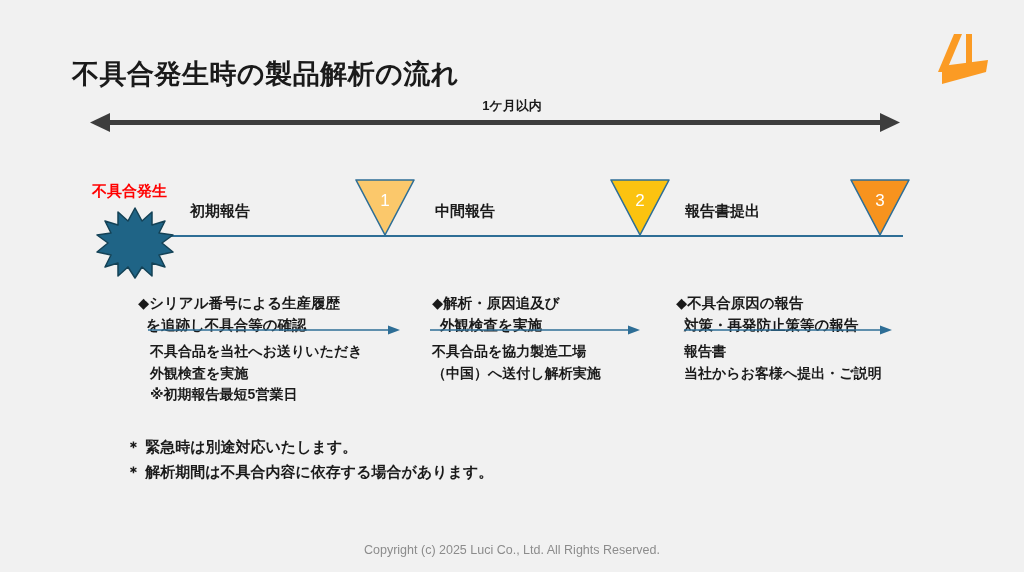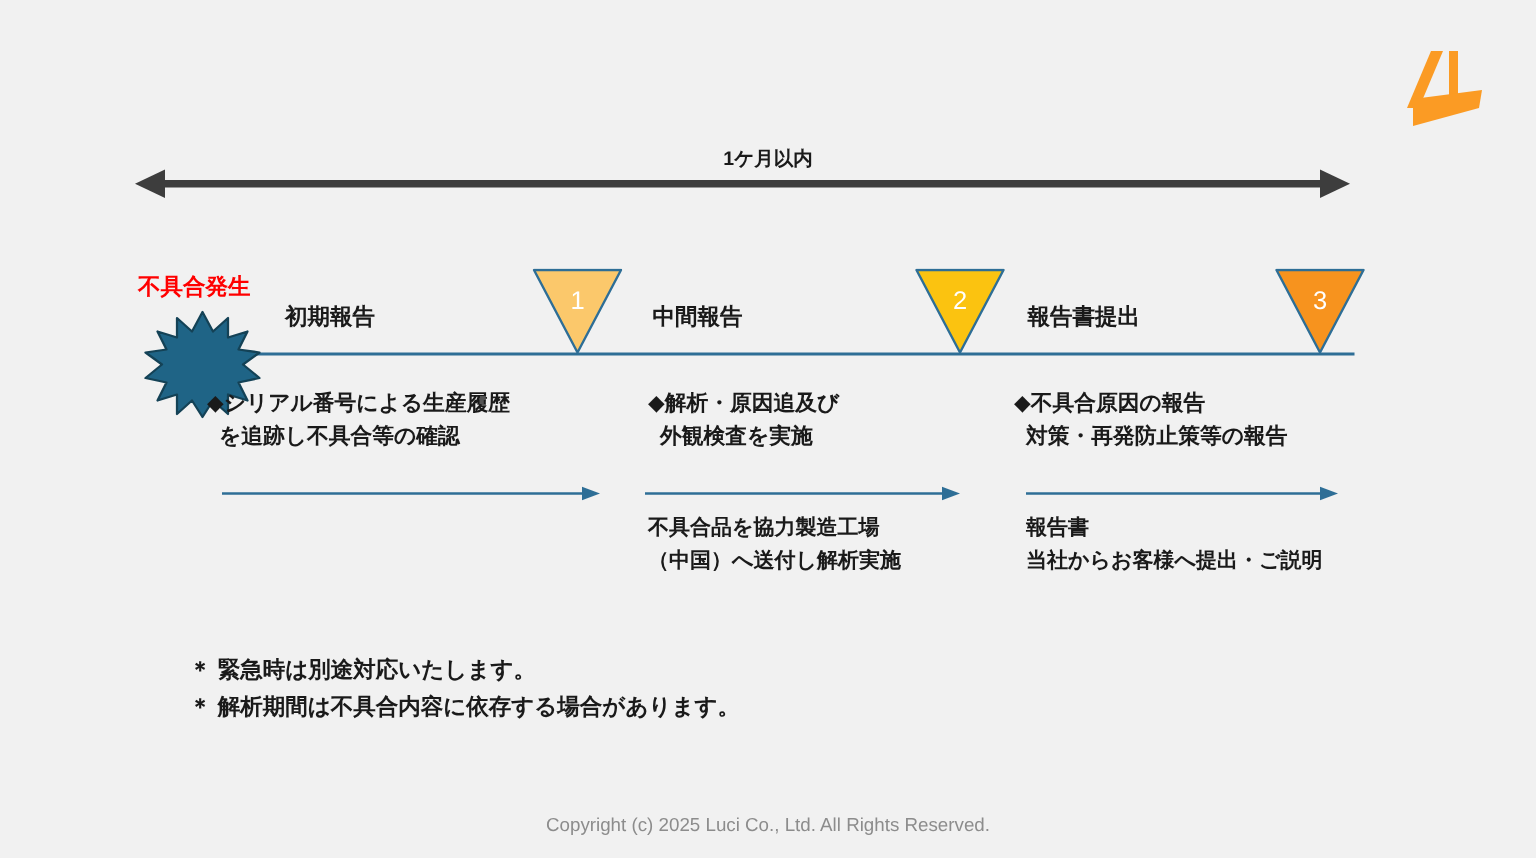--- a/index.html
+++ b/index.html
@@ -126,20 +126,21 @@
   }
 
   
   .col-head {
     position: absolute;
     font-size: 14.5px;
     font-weight: bold;
     line-height: 1.5;
     color: #1a1a1a;
     white-space: pre;
+    margin-top: 34px;
   }
   .thin-arrow {
     position: absolute;
     height: 10px;
   }
   .col-body {
     position: absolute;
     font-size: 14px;
     font-weight: bold;
     line-height: 1.55;
@@ -178,20 +179,21 @@
   <div class="logo">
     <span>
       <svg class="logo-mark" viewBox="0 0 66 56" xmlns="http://www.w3.org/2000/svg">
         <polygon points="18,2 26,2 10,40 2,40" fill="#fb9b24"></polygon>
         <polygon points="30,2 36,2 36,42 30,42" fill="#fb9b24"></polygon>
         <polygon points="6,34 52,28 50,40 6,52" fill="#fb9b24"></polygon>
       </svg>
     </span>
   </div>
 
+  <div class="title">不具合発生時の製品解析の流れ</div>
 
   <div class="duration-label">1ケ月以内</div>
   <span class="duration-arrow">
     <svg width="810" height="22" viewBox="0 0 810 22" xmlns="http://www.w3.org/2000/svg">
       <rect x="16" y="8" width="778" height="5" fill="#3d3d3d"></rect>
       <polygon points="0,10.5 20,1 20,20" fill="#3d3d3d"></polygon>
       <polygon points="810,10.5 790,1 790,20" fill="#3d3d3d"></polygon>
     </svg>
   </span>
 
@@ -230,20 +232,23 @@
   <div class="phase-label" style="left:685px; width:160px;">報告書提出</div>
 
   <div class="col-head" style="left:138px; top:259px;">◆シリアル番号による生産履歴
   を追跡し不具合等の確認</div>
   <span class="thin-arrow" style="left:148px; top:321px; width:252px;">
     <svg width="252" height="10" viewBox="0 0 252 10" xmlns="http://www.w3.org/2000/svg">
       <line x1="0" y1="5" x2="243" y2="5" stroke="#2e6e96" stroke-width="1.6"></line>
       <polygon points="252,5 240,0.5 240,9.5" fill="#2e6e96"></polygon>
     </svg>
   </span>
+  <div class="col-body" style="left:150px; top:341px;">不具合品を当社へお送りいただき
+外観検査を実施
+※初期報告最短5営業日</div>
 
   <div class="col-head" style="left:432px; top:259px;">◆解析・原因追及び
   外観検査を実施</div>
   <span class="thin-arrow" style="left:430px; top:321px; width:210px;">
     <svg width="210" height="10" viewBox="0 0 210 10" xmlns="http://www.w3.org/2000/svg">
       <line x1="0" y1="5" x2="201" y2="5" stroke="#2e6e96" stroke-width="1.6"></line>
       <polygon points="210,5 198,0.5 198,9.5" fill="#2e6e96"></polygon>
     </svg>
   </span>
   <div class="col-body" style="left:432px; top:341px;">不具合品を協力製造工場

